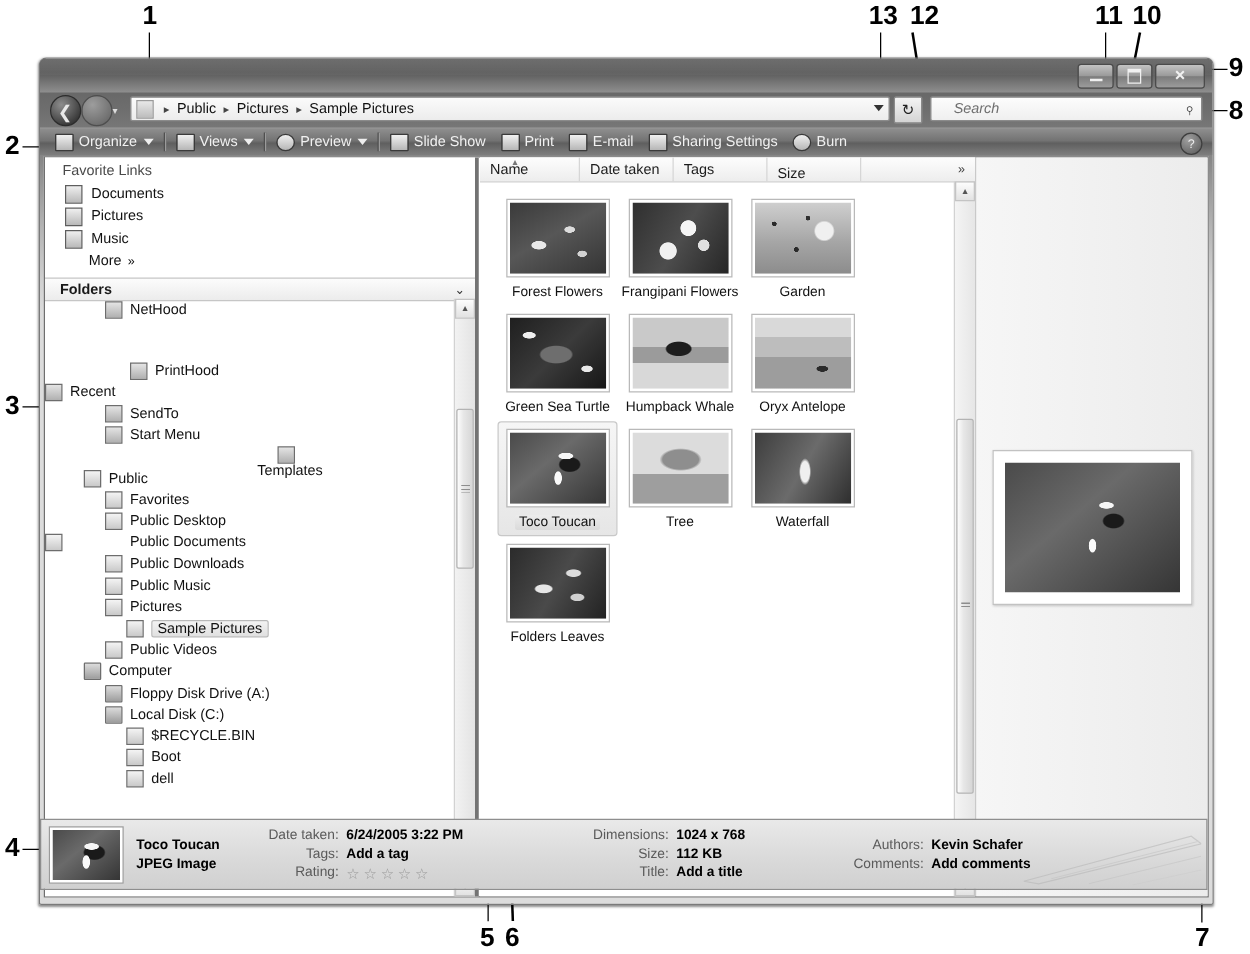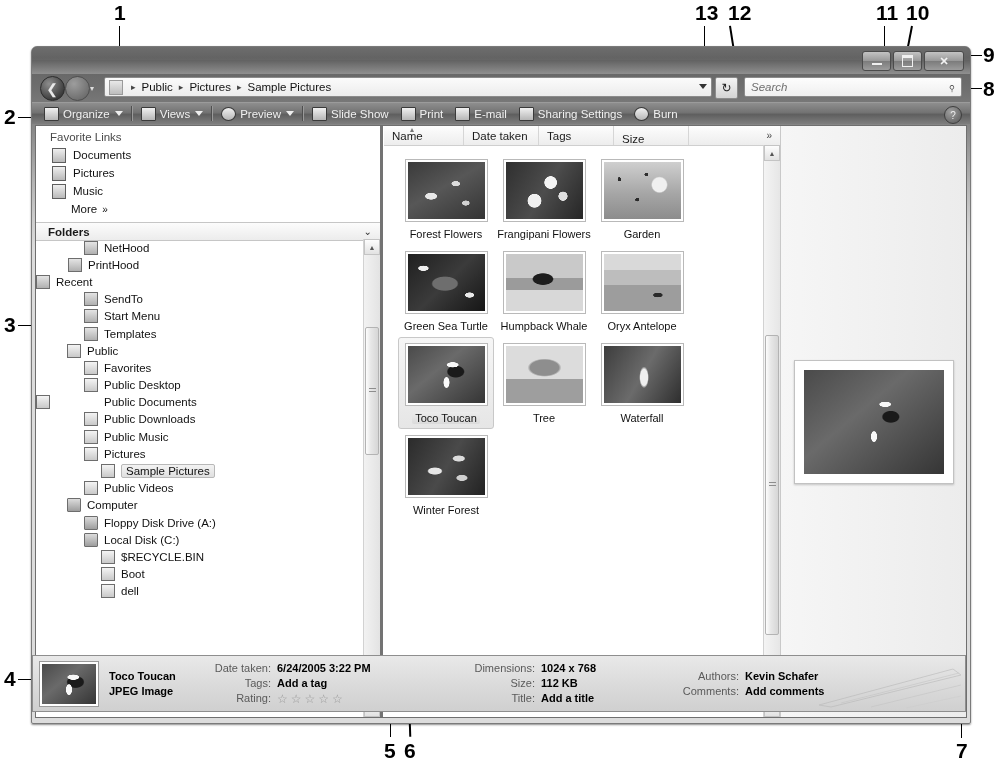--- a/index.html
+++ b/index.html
@@ -65,21 +65,21 @@
   .crumb{font-size:11.5px;color:#111;padding:0 1px;white-space:nowrap;}
   .crumb-sep{font-size:9px;color:#444;padding:0 5px;}
   .addr-drop{position:absolute;right:4px;top:6px;width:0;height:0;
     border-left:4px solid transparent;border-right:4px solid transparent;border-top:5px solid #333;}
   #refreshbtn{position:absolute;right:232px;top:3px;width:21px;height:20px;
     background:linear-gradient(to bottom,#f4f4f4,#d4d4d4);border:1px solid #8b8b8b;border-radius:2px;
     display:flex;align-items:center;justify-content:center;font-size:12px;color:#222;}
   #searchbox{position:absolute;right:8px;top:3px;width:218px;height:20px;
     background:linear-gradient(to bottom,#fdfdfd,#efefef);border:1px solid #8b8b8b;border-radius:2px;
     display:flex;align-items:center;box-sizing:border-box;padding:0 6px;}
-  #searchbox .ph{font-size:11.5px;color:#6e6e6e;font-style:italic;flex:1;}
+  #searchbox .ph{font-size:11.5px;color:#6e6e6e;font-style:italic;flex:1;margin-left:12px;}
   #searchbox .mag{font-size:13px;color:#333;transform:rotate(-45deg);}
 
   
   #toolbar{position:absolute;left:0;top:55px;width:100%;height:22px;
     background:linear-gradient(to bottom,#8e8e8e,#737373 45%,#5f5f5f 55%,#7e7e7e);
     border-top:1px solid #9b9b9b;display:flex;align-items:center;padding-left:6px;box-sizing:border-box;}
   .tbitem{display:flex;align-items:center;height:100%;padding:0 6px;color:#f1f1f1;font-size:11.5px;white-space:nowrap;}
   .tbicon{width:13px;height:12px;margin-right:4px;display:inline-block;
     background:linear-gradient(to bottom,#f0f0f0,#b6b6b6);border:1px solid #3a3a3a;border-radius:1px;}
   .tbicon.round{border-radius:50%;}
@@ -371,37 +371,37 @@
       <div class="folderbar">
         <span class="t">Folders</span>
         <span class="chev">⌄</span>
       </div>
 
       <div id="tree">
           <div class="trow" style="padding-left: 48px;">
             <span class="tico shortcut"></span>
             <span class="lbl">NetHood</span>
           </div>
-          <div class="trow" style="padding-left: 32px;">
+          <div class="trow" style="padding-left: 68px; margin-top: 32px;">
             <span class="tico shortcut"></span>
             <span class="lbl">PrintHood</span>
           </div>
           <div class="trow" style="">
             <span class="tico shortcut"></span>
             <span class="lbl">Recent</span>
           </div>
           <div class="trow" style="padding-left: 48px;">
             <span class="tico shortcut"></span>
             <span class="lbl">SendTo</span>
           </div>
           <div class="trow" style="padding-left: 48px;">
             <span class="tico shortcut"></span>
             <span class="lbl">Start Menu</span>
           </div>
-          <div class="trow" style="padding-left: 48px;">
+          <div class="trow" style="padding-left: 48px; flex-direction: column;">
             <span class="tico shortcut"></span>
             <span class="lbl">Templates</span>
           </div>
           <div class="trow" style="padding-left: 31px;">
             <span class="tico folder"></span>
             <span class="lbl">Public</span>
           </div>
           <div class="trow" style="padding-left: 48px;">
             <span class="tico folder"></span>
             <span class="lbl">Favorites</span>
@@ -547,21 +547,21 @@
                 <div class="art g-waterfall"></div>
               </div>
               <div class="cap">Waterfall</div>
             </div>
           </div>
           <div class="row">
             <div class="cell">
               <div class="thumb">
                 <div class="art g-winter"></div>
               </div>
-              <div class="cap">Winter Forest</div>
+              <div class="cap">Folders Leaves</div>
             </div>
           </div>
         </div>
       <div id="listscroll">
         <div class="sbtn up">▲</div>
         <div class="sthumb" style="top:190px;height:300px;">
           <span class="grip"></span>
         </div>
         <div class="sbtn down">▼</div>
       </div>

